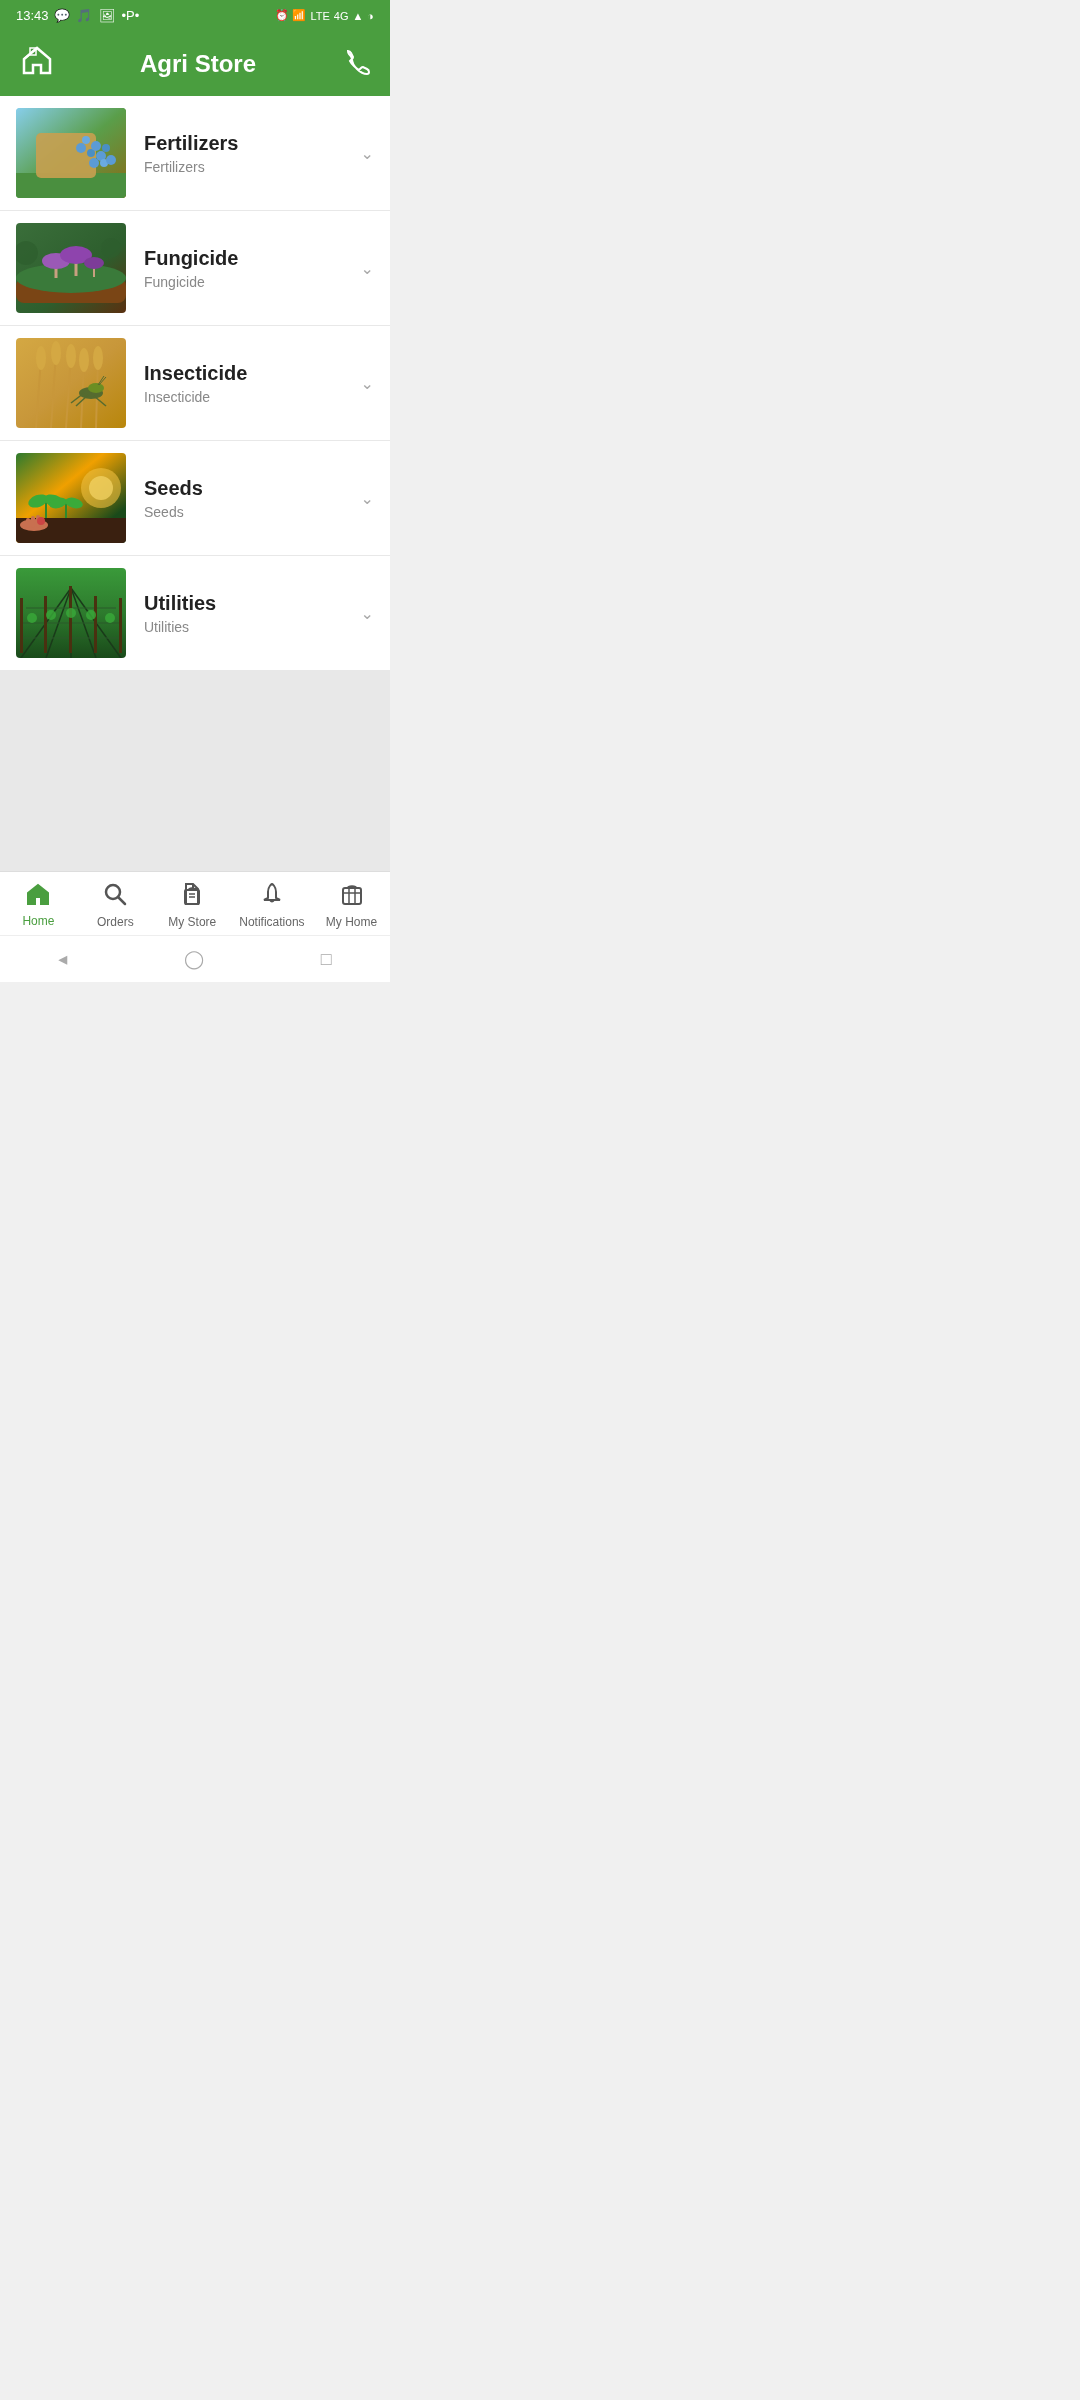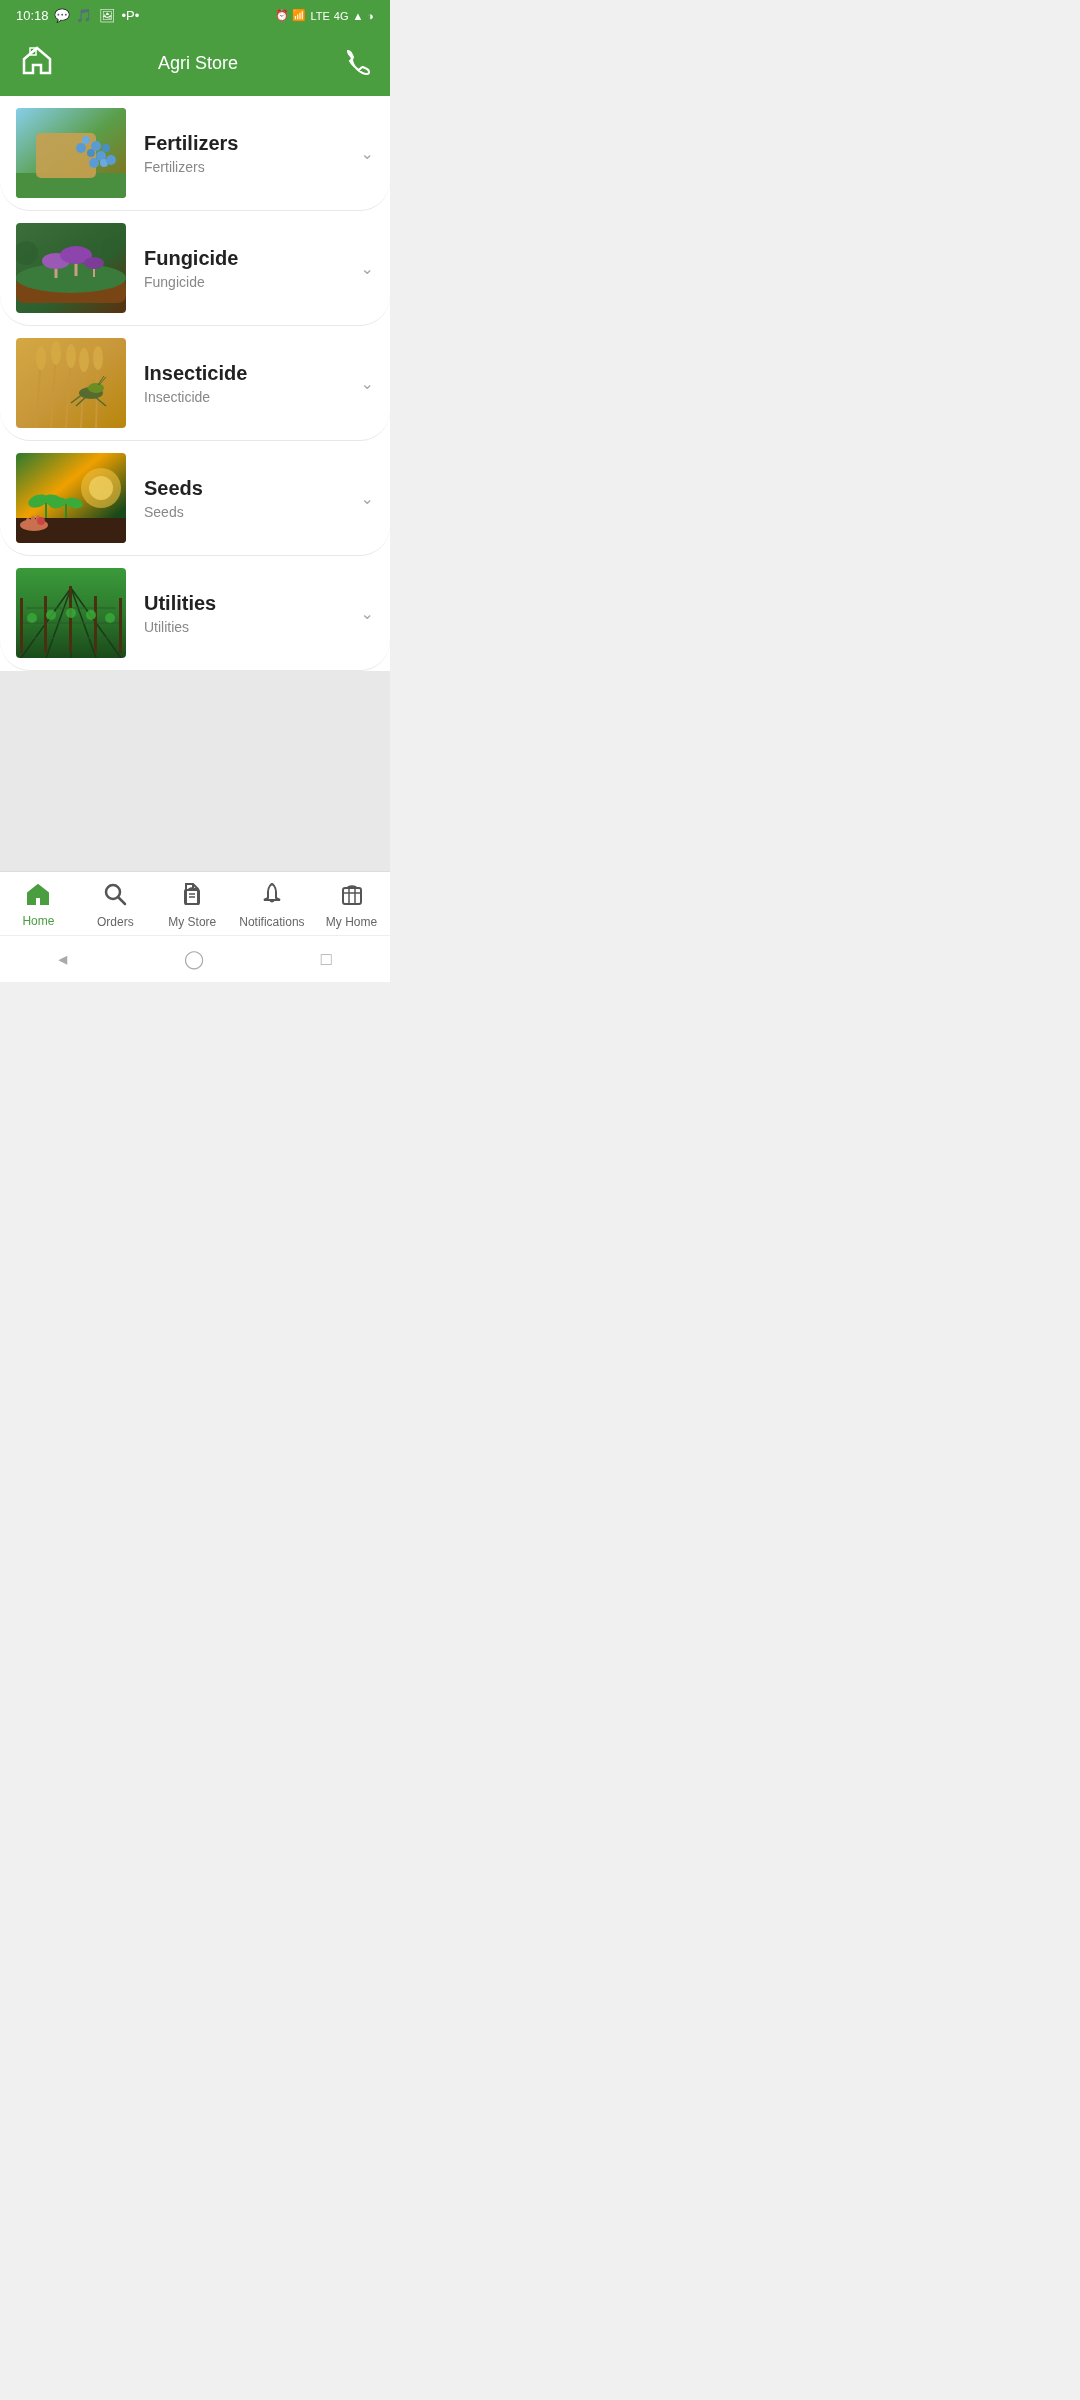--- a/index.html
+++ b/index.html
@@ -31,22 +31,22 @@
     
     .header {
       background: #4a9e3f;
       color: white;
       padding: 14px 20px;
       display: flex;
       justify-content: space-between;
       align-items: center;
     }
     .header-title {
-      font-size: 18px;
-      font-weight: 400;
+      font-size: 24px;
+      font-weight: 700;
       color: white;
     }
     .header-icon {
       font-size: 24px;
       color: white;
       cursor: pointer;
     }
     .home-icon-header {
       font-size: 26px;
       color: white;
@@ -60,21 +60,20 @@
 
     
     .category-item {
       display: flex;
       align-items: center;
       padding: 12px 16px;
       background: white;
       border-bottom: 1px solid #e8e8e8;
       cursor: pointer;
       position: relative;
-      border-radius: 30px;
     }
     .category-image {
       width: 110px;
       height: 90px;
       border-radius: 4px;
       overflow: hidden;
       flex-shrink: 0;
       margin-right: 18px;
     }
     .category-info {
@@ -154,21 +153,21 @@
       background: linear-gradient(135deg, #87ceeb 0%, #4a8f3f 50%, #8b6914 100%);
       position: relative;
       overflow: hidden;
     }
   </style>
 </head>
 <body>
 
 <div class="status-bar">
   <div class="status-left">
-    <span>10:18</span>
+    <span>13:43</span>
     <span>💬</span>
     <span>🎵</span>
     <span>🖼</span>
     <span>•P•</span>
   </div>
   <div class="status-right">
     <span>⏰</span>
     <span>📶</span>
     <span>LTE</span>
     <span>4G</span>

